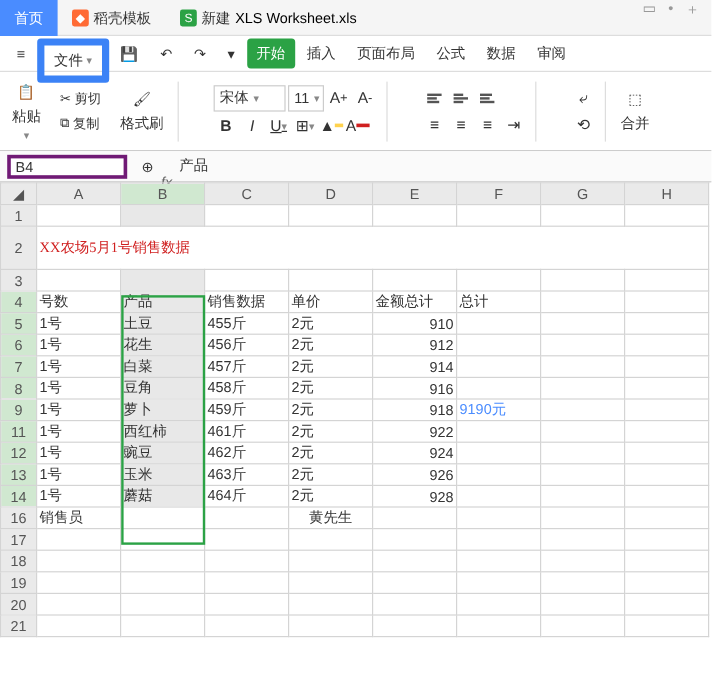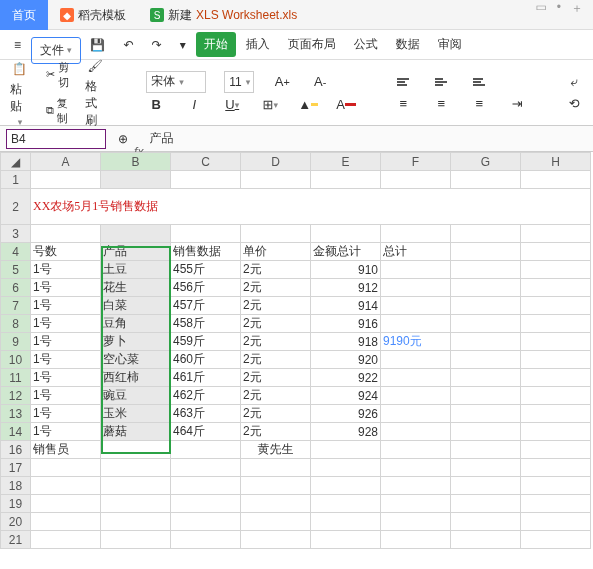--- a/index.html
+++ b/index.html
@@ -10,43 +10,43 @@
 .tab.active { background: #4a8cff; color: #fff; }
 .tab-ico { width: 14px; height: 14px; display: inline-flex; align-items: center; justify-content: center; border-radius: 2px; font-size: 10px; color: #fff; }
 .ico-orange { background: #ff6b35; }
 .ico-green { background: #2ba245; }
 .tabs-right { margin-left: auto; display: flex; gap: 10px; padding-right: 10px; color: #999; }
 .tabs-right span { cursor: pointer; }
 
 .menubar { display: flex; height: 30px; align-items: center; border-bottom: 1px solid #ddd; padding: 0 6px; gap: 2px; }
 .mb-item { padding: 4px 8px; cursor: pointer; border-radius: 3px; display: flex; align-items: center; gap: 3px; }
 .mb-item.begin { background: #2ba245; color: #fff; }
-.mb-item.file { border: 1px solid #3b82f6; margin-top: 11px; }
+.mb-item.file { border: 6px solid #3b82f6; margin-top: 11px; }
 .chev { font-size: 9px; color: #888; }
 
 .toolbar { display: flex; height: 66px; border-bottom: 1px solid #ccc; padding: 4px 6px; gap: 8px; align-items: center; }
 .tb-group { display: flex; flex-direction: column; gap: 2px; }
 .tb-big { display: flex; flex-direction: column; align-items: center; gap: 2px; cursor: pointer; padding: 2px 4px; }
 .tb-big-ico { width: 20px; height: 20px; display: flex; align-items: center; justify-content: center; }
-.tb-row { display: flex; gap: 18px; align-items: center; padding-left: 21px; }
+.tb-row { display: flex; gap: 2px; align-items: center; padding-left: 21px; }
 .tb-btn { padding: 2px 4px; cursor: pointer; display: flex; align-items: center; gap: 3px; font-size: 11px; }
 .sep { width: 1px; height: 50px; background: #ddd; }
 .font-sel { border: 1px solid #ccc; height: 22px; padding: 0 4px; display: flex; align-items: center; gap: 4px; background: #fff; }
 .font-name { width: 60px; }
 .font-size { width: 30px; }
 .fmt-btn { width: 20px; height: 20px; display: flex; align-items: center; justify-content: center; cursor: pointer; font-size: 13px; }
 .fmt-bold { font-weight: bold; }
 .fmt-italic { font-style: italic; }
 .fmt-underline { text-decoration: underline; }
 .color-bar { height: 3px; width: 14px; display: block; }
 .align-ico { display: inline-flex; flex-direction: column; gap: 1px; }
 .align-ico i { display: block; width: 12px; height: 2px; background: #555; }
 
 .namebox-row { display: flex; height: 26px; border-bottom: 1px solid #ccc; align-items: center; background: #fafafa; }
-.namebox { width: 100px; border: 1px solid #701a75; height: 20px; margin: 0 6px; padding: 0 4px; background: #fff; display: flex; align-items: center; }
+.namebox { width: 100px; border: 3px solid #701a75; height: 20px; margin: 0 6px; padding: 0 4px; background: #fff; display: flex; align-items: center; }
 .fx-area { display: flex; align-items: center; gap: 6px; padding-left: 6px; flex: 1; }
 .fx-lbl { font-style: italic; color: #666; margin-top: 27px; }
 .fx-val { color: #333; }
 
 .sheet { position: relative; }
 .grid { border-collapse: collapse; table-layout: fixed; }
 .grid th, .grid td { border: 1px solid #d4d4d4; height: 18px; font-size: 12px; font-weight: normal; padding: 0 2px; overflow: hidden; white-space: nowrap; }
 .grid th { background: #eaeaea; text-align: center; color: #555; }
 .corner { width: 30px; background: #eaeaea; }
 .rowhdr { width: 30px; text-align: center; background: #eaeaea; color: #555; }
@@ -68,21 +68,21 @@
   <div class="tab active">
       <span>首页</span>
     </div>
   <div class="tab">
     <span class="tab-ico ico-orange">◆</span>
     <span>稻壳模板</span>
   </div>
   <div class="tab">
     <span class="tab-ico ico-green">S</span>
     <span>新建 </span>
-      <span style="color:#c2410c">XLS Worksheet.xls</span>
+      <span style="color:#000000">XLS Worksheet.xls</span>
   </div>
   <div class="tabs-right">
     <span>▭</span>
     <span>•</span>
     <span>＋</span>
   </div>
 </div>
 
 <div class="menubar">
   <div class="mb-item">≡</div>
@@ -307,31 +307,20 @@
           <td>1号</td>
           <td class="sel-col">萝卜</td>
           <td>459斤</td>
           <td>2元</td>
           <td class="num">918</td>
           <td style="color:#4a8cff;text-align:left" rowspan="1">9190元</td>
           <td></td>
           <td></td>
         </tr>
   <tr>
-          <th class="rowhdr hdr-sel">10</th>
-          <td>1号</td>
-          <td class="sel-col">空心菜</td>
-          <td>460斤</td>
-          <td>2元</td>
-          <td class="num">920</td>
-          <td></td>
-          <td></td>
-          <td></td>
-        </tr>
-  <tr>
           <th class="rowhdr hdr-sel">11</th>
           <td>1号</td>
           <td class="sel-col">西红柿</td>
           <td>461斤</td>
           <td>2元</td>
           <td class="num">922</td>
           <td></td>
           <td></td>
           <td></td>
         </tr>

